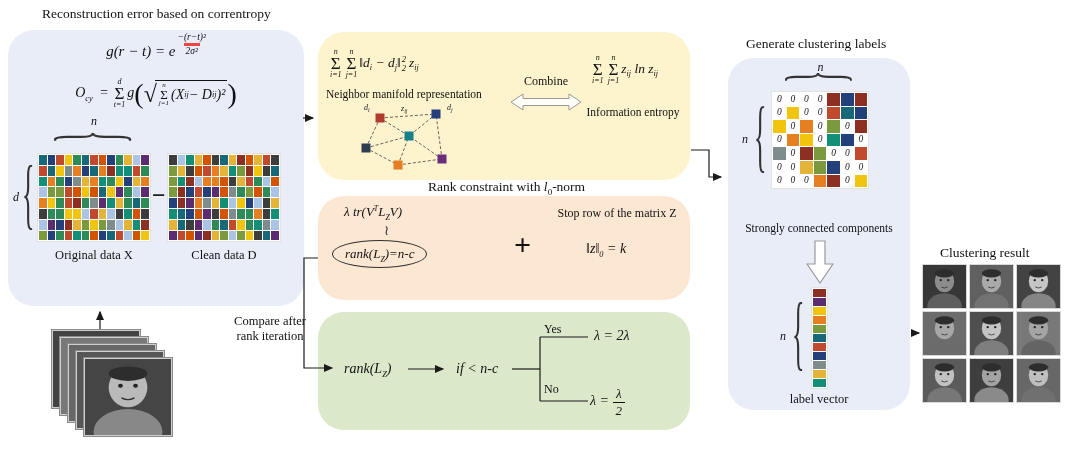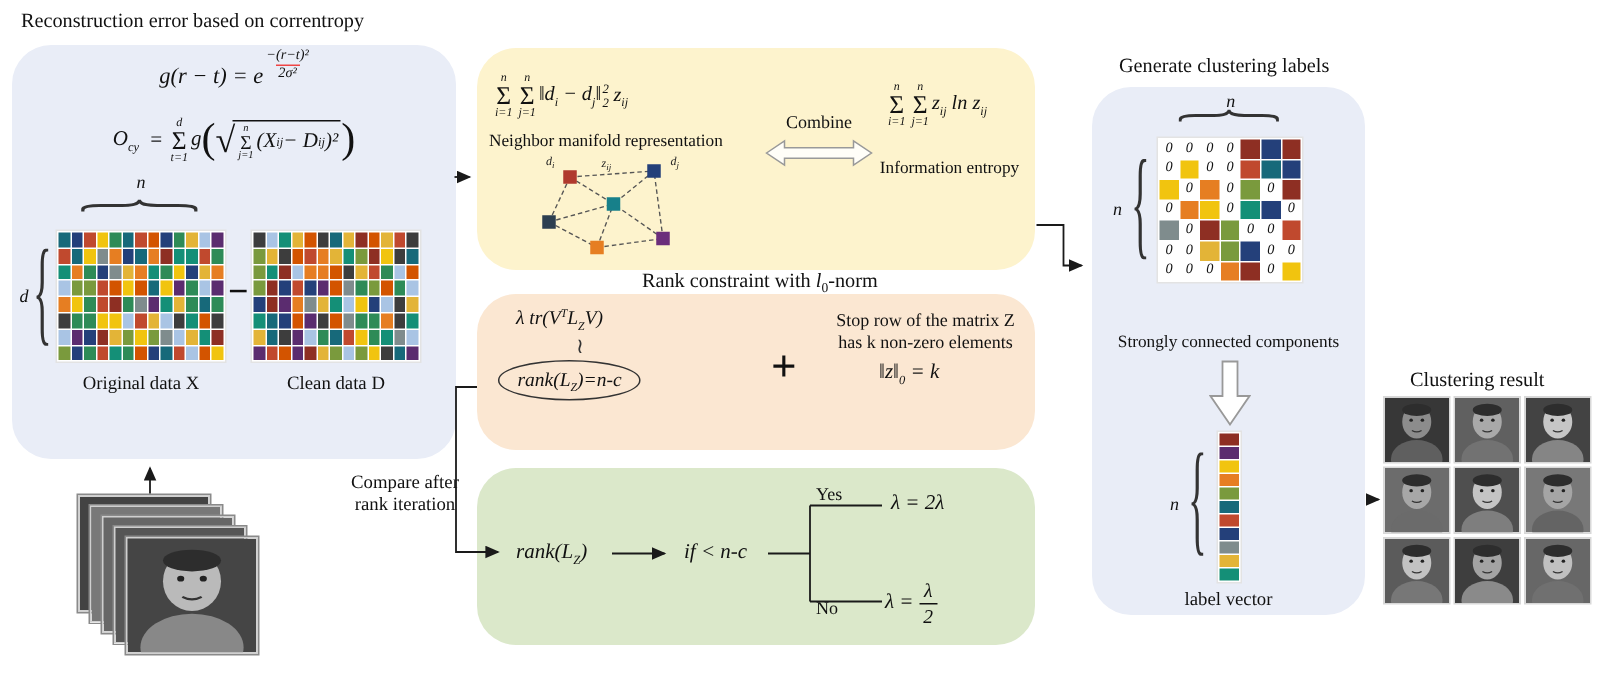--- a/index.html
+++ b/index.html
@@ -10,21 +10,21 @@
   .title{position:absolute;font-size:13.5px;white-space:nowrap;color:#111}
   .lbl{position:absolute;font-size:12px;white-space:nowrap;color:#111}
   .formula{position:absolute;font-style:italic;white-space:nowrap;color:#111;font-size:14px}
   .formula sub{font-size:0.6em}
   .formula sup{font-size:0.6em}
   .sum{display:inline-flex;flex-direction:column;align-items:center;line-height:1;font-size:8px;font-style:normal;vertical-align:middle;margin:0 2px}
   .sum .sig{font-size:17px;line-height:.9}
   .sum .lim{font-style:italic}
   .ss{display:inline-flex;flex-direction:column;align-items:center;line-height:1.05;font-size:8.5px;vertical-align:middle;margin-left:1px}
   .supfrac{display:inline-flex;flex-direction:column;align-items:center;line-height:1.2;font-size:9.5px;vertical-align:middle;transform:translateY(-8px);margin-left:2px}
-  .supfrac .den{border-top:1px solid #ef4444;padding:0 2px}
+  .supfrac .den{border-top:3px solid #ef4444;padding:0 2px}
   .frac{display:inline-flex;flex-direction:column;align-items:center;line-height:1.2;vertical-align:middle}
   .frac .den{border-top:1px solid #111;padding:0 3px}
   .bigp{font-size:28px;font-style:normal;font-weight:300;vertical-align:middle;line-height:1}
   .rad{font-size:24px;font-style:normal;vertical-align:middle;line-height:1;margin-right:-2px}
   .sqbody{display:inline-flex;align-items:center;vertical-align:middle;border-top:1.2px solid #111;padding:1px 2px 0 2px}
   .mosaic{position:absolute;display:grid;gap:1px;background:#fff;padding:1px;box-shadow:0 0 0 1px #e3e3e3}
   .mcell{width:100%;height:100%}
   .zcell{display:flex;align-items:center;justify-content:center;background:#fff;font-style:italic;font-size:9.5px;line-height:1}
   .vcell{width:100%;height:100%}
   .brace{position:absolute;color:#333;line-height:1;display:inline-block}
@@ -32,21 +32,21 @@
   .face{overflow:hidden}
   .stackface{position:absolute;width:88px;height:78px;border:1px solid #cfcfcf;box-shadow:0 0 0 1px #8a8a8a}
   .gridface{width:45px;height:45px;border:1px solid #d8d8d8}
   svg.overlay{position:absolute;left:0;top:0;pointer-events:none}
 </style>
 </head>
 <body>
 
 <div class="canvas">
 
-  <div class="title" style="left:14px;top:6px">Reconstruction error based on correntropy</div>
+  <div class="title" style="left:42px;top:6px">Reconstruction error based on correntropy</div>
   <div class="title" style="left:428px;top:179px"><span>Rank constraint with </span><i>l</i><sub style="font-size:9px">0</sub><span>-norm</span></div>
   <div class="title" style="left:746px;top:36px">Generate clustering labels</div>
   <div class="title" style="left:940px;top:245px">Clustering result</div>
 
   <div class="box" style="left: 8px; top: 30px; width: 296px; height: 276px; background: rgb(233, 237, 247);">
     <div class="formula" style="left:0;top:10px;width:100%;text-align:center;font-size:15px">
       <span>g(r − t) = e</span><span class="supfrac">
           <span>−(r−t)²</span>
           <span class="den">2σ²</span>
         </span>
@@ -404,35 +404,34 @@
     <div class="formula" style="left:26px;top:8px;font-size:13px">
       <span>λ tr(V</span><sup>T</sup><span>L</span><sub>Z</sub><span>V)</span>
     </div>
     <div class="abs" style="left:66px;top:26px;font-size:14px;color:#333">≀</div>
     <div class="oval" style="left:14px;top:44px">
       <span class="formula" style="position:static;font-size:13px"><span>rank(L</span><sub>Z</sub><span>)=n-c</span></span>
     </div>
     <div class="abs" style="left:196px;top:32px;font-size:30px;font-weight:bold">+</div>
     <div class="lbl" style="left:232px;top:10px;width:134px;text-align:center;font-size:12px;white-space:normal">
       <div>Stop row of the matrix Z</div>
-      <div>has k non-zero elements</div>
     </div>
     <div class="formula" style="left:268px;top:45px;font-size:14px">
       <span>‖z‖</span><sub>0</sub><span> = k</span>
     </div>
   </div>
 
   <div class="box" style="left: 318px; top: 312px; width: 372px; height: 118px; background: rgb(219, 232, 202);">
     <div class="formula" style="left:26px;top:49px;font-size:14px">
       <span>rank(L</span><sub>Z</sub><span>)</span>
     </div>
     <div class="formula" style="left:138px;top:49px;font-size:14px">if &lt; n-c</div>
     <div class="lbl" style="left:226px;top:10px;font-size:12px">Yes</div>
     <div class="formula" style="left:276px;top:16px;font-size:14px">λ = 2λ</div>
-    <div class="lbl" style="left:226px;top:86px;font-size:12px">No</div>
+    <div class="lbl" style="left:226px;top:70px;font-size:12px">No</div>
     <div class="formula" style="left:272px;top:74px;font-size:14px">
       <span>λ = </span><span class="frac" style="font-size:13px">
           <span>λ</span>
           <span class="den">2</span>
         </span>
     </div>
   </div>
 
   <div class="lbl" style="left:222px;top:314px;width:96px;text-align:center;font-size:12.5px;white-space:normal">
     <div>Compare after</div>

